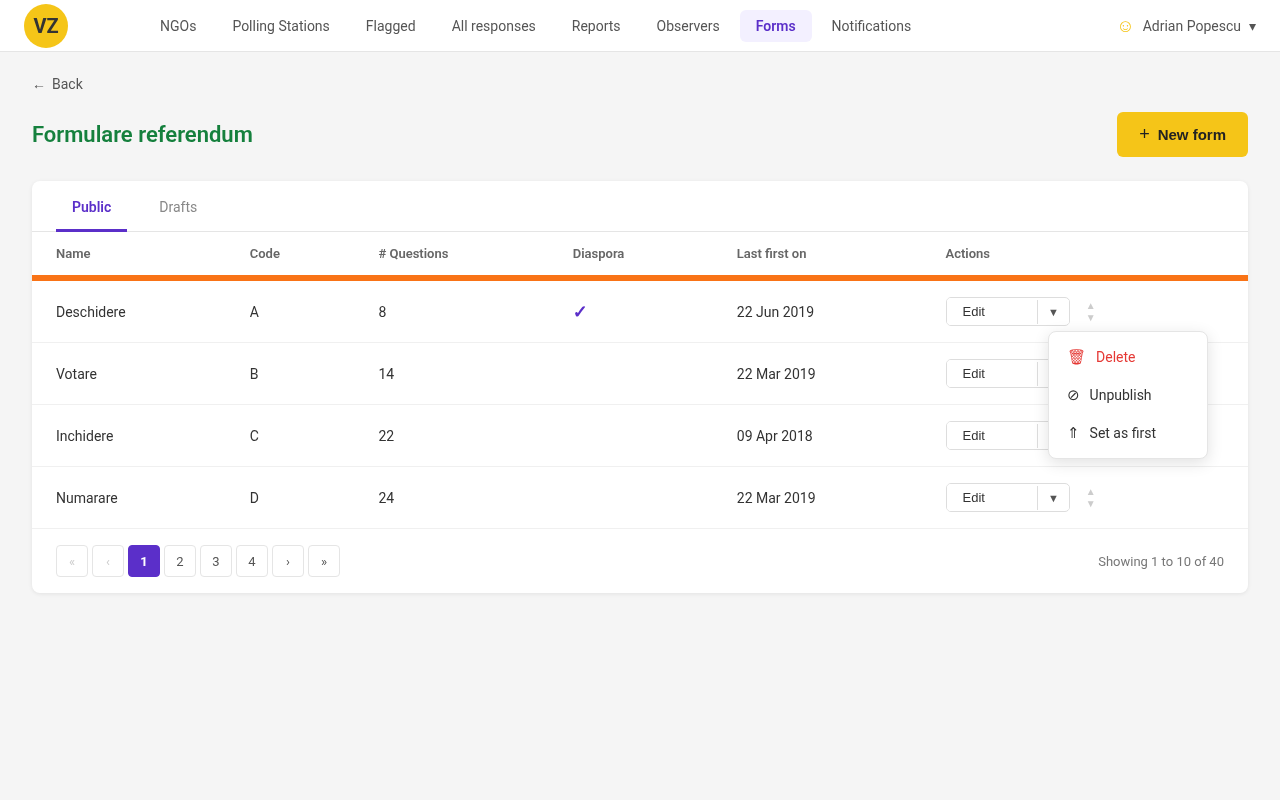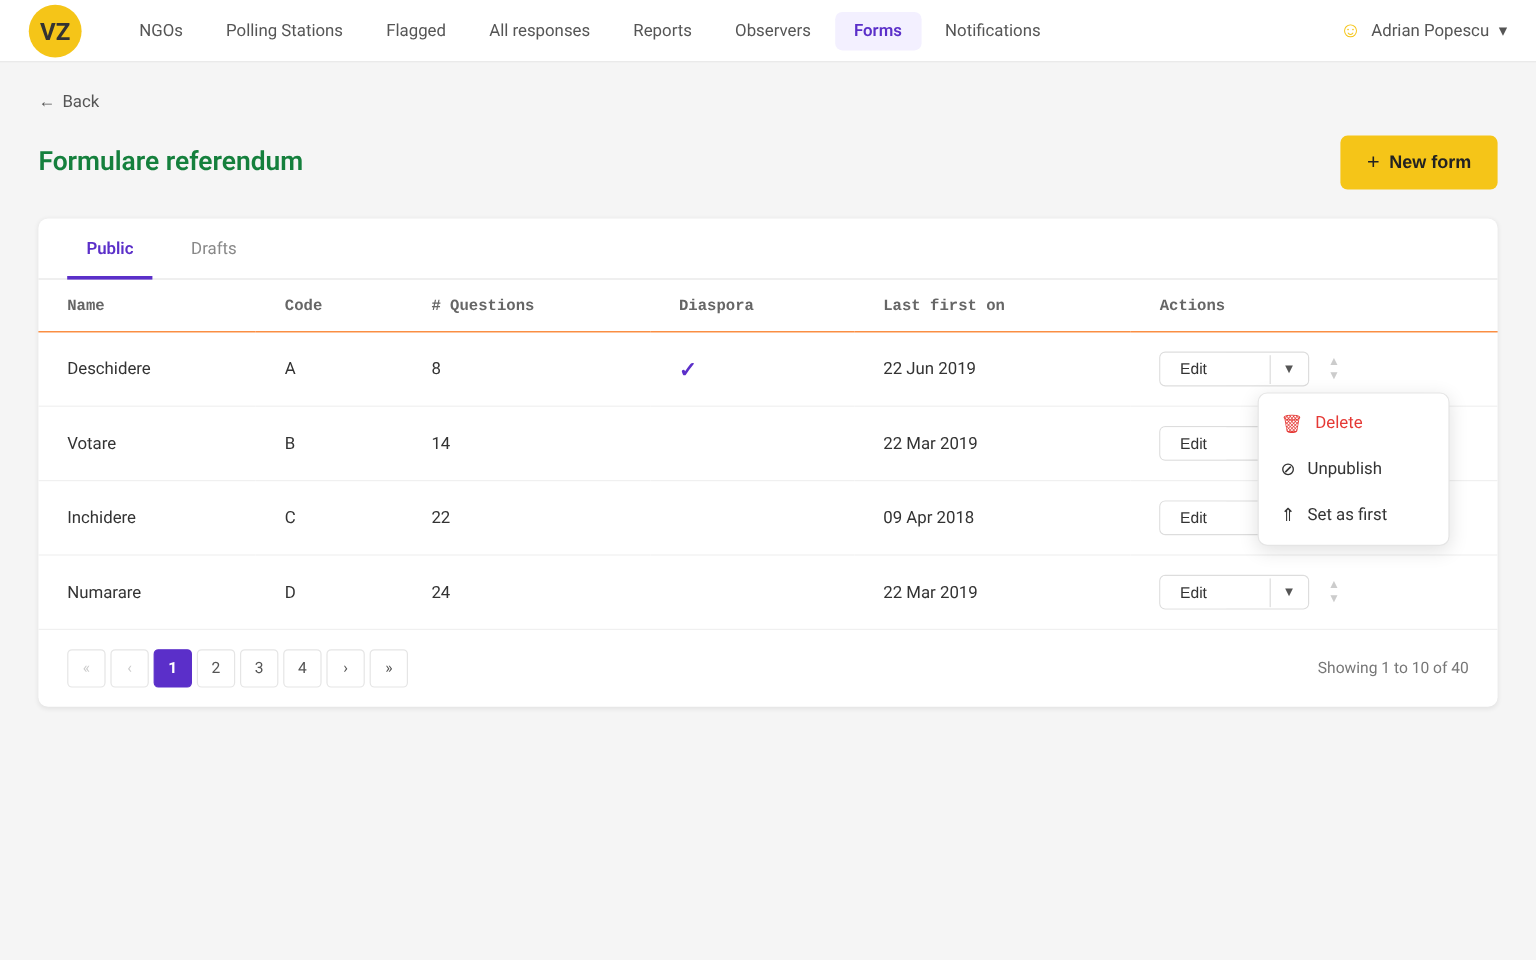--- a/index.html
+++ b/index.html
@@ -1,21 +1,21 @@
 <!DOCTYPE html>
 <html><head>
   <meta charset="utf-8">
   <style>
     * { box-sizing: border-box; margin: 0; padding: 0; }
     body { font-family: -apple-system, BlinkMacSystemFont, 'Segoe UI', Roboto, sans-serif; background: #f5f5f5; color: #333; font-size: 14px; }
 
     
     .navbar {
       display: flex; align-items: center; background: #fff;
-      border-bottom: 1px solid #e5e5e5; padding: 0 24px; height: 52px;
+      border-bottom: 1px solid #e5e5e5; padding: 0 24px; height: 52px; gap: 44px;
     }
     .nav-logo {
       width: 44px; height: 44px; border-radius: 50%; background: #f5c518;
       display: flex; align-items: center; justify-content: center;
       margin-right: 32px; flex-shrink: 0;
     }
     .nav-logo-icon { font-size: 20px; font-weight: bold; color: #333; }
     .nav-items { display: flex; align-items: center; gap: 4px; flex: 1; }
     .nav-item {
       padding: 8px 16px; color: #555; cursor: pointer; border-radius: 4px;
@@ -61,21 +61,21 @@
     .tabs { display: flex; gap: 16px; border-bottom: 1px solid #e5e5e5; padding: 0 24px; }
     .tab {
       padding: 18px 16px 14px; cursor: pointer; font-size: 14px; color: #888;
       border-bottom: 3px solid transparent; margin-bottom: -1px;
     }
     .tab.active { color: #5b2fc9; border-bottom-color: #5b2fc9; font-weight: 600; }
 
     
     .table-wrap { padding: 0 0 0 0; }
     table { width: 100%; border-collapse: collapse; }
-    thead tr { border-bottom: 1px solid #f97316; font-family: Liberation Mono, monospace; }
+    thead tr { border-bottom: 6px solid #f97316; }
     thead th {
       text-align: left; padding: 14px 24px; font-size: 13px;
       font-weight: 600; color: #666;
     }
     tbody tr { border-bottom: 1px solid #f0f0f0; }
     tbody tr:last-child { border-bottom: none; }
     tbody td { padding: 16px 24px; font-size: 14px; color: #333; }
     .check-icon { color: #5b2fc9; font-size: 18px; font-weight: bold; }
 
     

